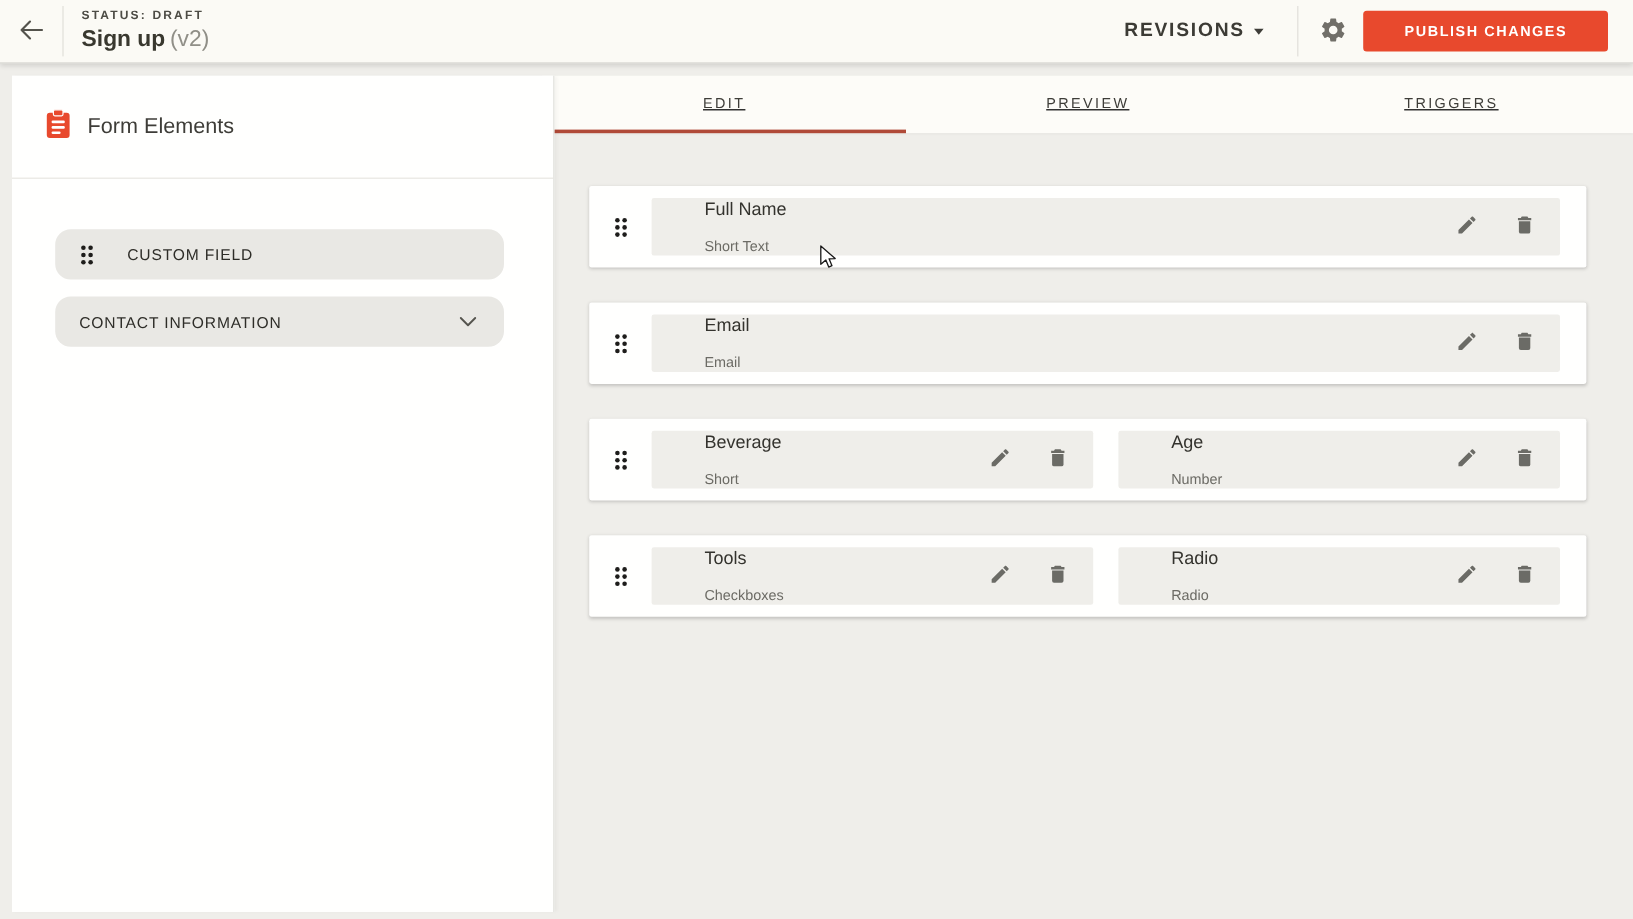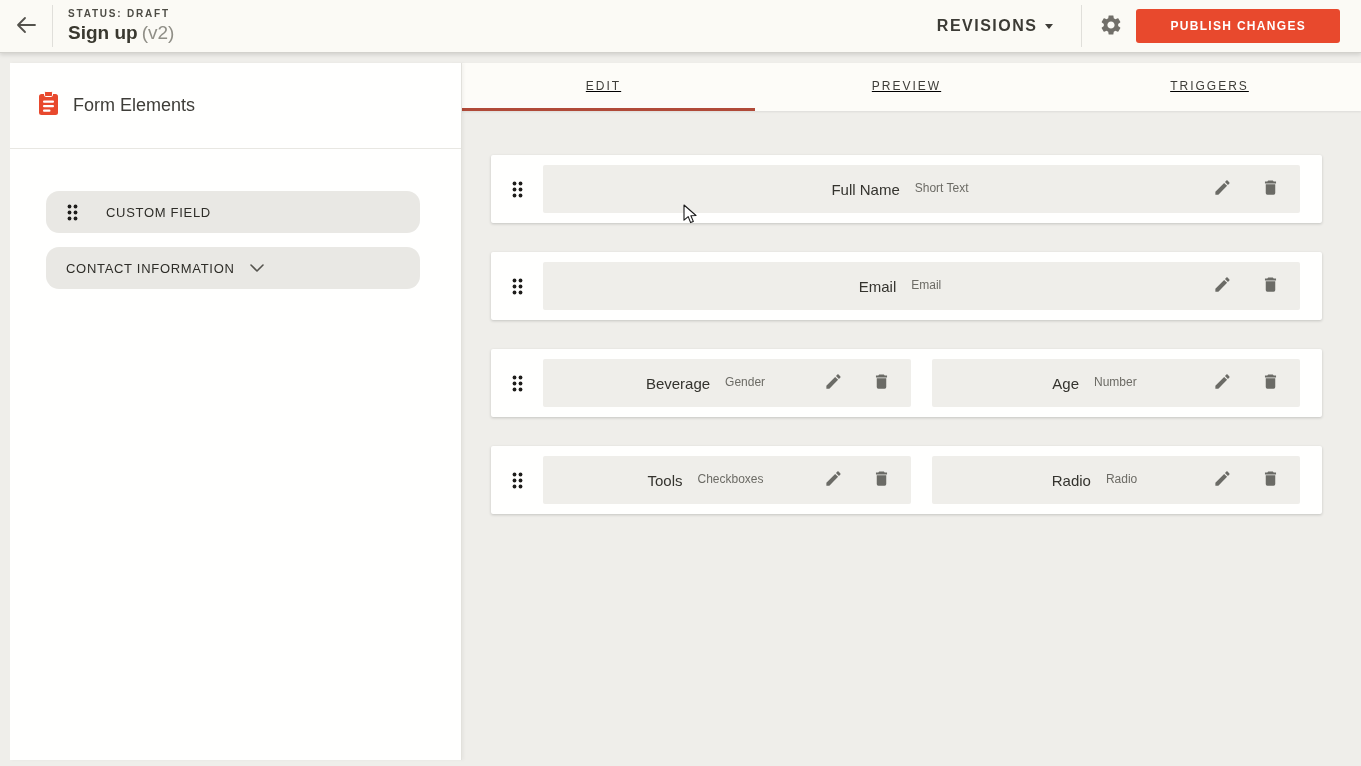--- a/index.html
+++ b/index.html
@@ -39,38 +39,38 @@
   .sidebar{position:absolute;left:10px;top:63px;width:452px;height:697px;background:var(--sidebar_bg);
     border-right:1px solid #E2E1DC;box-shadow:2px 0 3px rgba(0,0,0,.04);z-index:10;}
   .side-header{height:85px;display:flex;align-items:center;padding-left:28px;}
   .side-header h1{font-size:18px;font-weight:400;color:#3E3D38;margin-left:14px;}
   .side-divider{height:1px;background:#E8E7E2;}
   .pill{margin:0 0 14px 36px;width:374px;height:42px;background:var(--pill_bg);border-radius:13px;
     display:flex;align-items:center;cursor:pointer;font-size:13px;letter-spacing:.7px;color:#2E2D28;gap:14px;}
   .pill.first{margin-top:42px;}
   .pill .drag{margin:0 0 0 20px;display:flex;}
   .pill .lbl{margin-left:13px;}
-  .pill.spread{justify-content:flex-start;padding:0 22px 0 20px;}
+  .pill.spread{justify-content:space-between;padding:0 22px 0 20px;}
   .pill.spread .lbl{margin-left:0;}
 
   
   .main{position:absolute;left:452px;top:63px;width:909px;height:703px;background:var(--content_bg);}
   .tabs{height:48px;background:var(--tabbar_bg);display:flex;box-shadow:0 1px 2px rgba(0,0,0,.08);text-decoration:underline;}
   .tab{flex:1;display:flex;align-items:center;justify-content:center;font-size:12px;
     letter-spacing:2px;color:#3E3D38;cursor:pointer;border-bottom:3px solid transparent;}
   .tab.active{border-bottom-color:var(--accent_underline);}
   .canvas{padding:44px 0 0 39px;}
   .card{width:831px;height:68px;background:#FFFFFE;border-radius:2px;
     box-shadow:0 1px 3px rgba(0,0,0,.18);margin-bottom:29px;display:flex;align-items:center;
     padding-right:22px;}
   .handle{width:52px;display:flex;justify-content:center;cursor:grab;}
   .panels{flex:1;display:flex;gap:21px;height:48px;}
   .panel{flex:1;background:var(--panel_bg);border-radius:2px;display:flex;align-items:center;
     padding-left:16px;cursor:pointer;}
-  .ftext{flex:1;display:flex;flex-direction:row;justify-content:center;gap:15px;margin-left:28px;}
+  .ftext{flex:1;display:flex;flex-direction:column;justify-content:center;gap:15px;margin-left:28px;}
   .fname{font-size:15px;color:#34332E;}
   .ftype{font-size:12px;color:var(--text_muted);}
   .ficons{display:flex;align-items:center;gap:29px;padding-right:20px;}
   .icon-btn{background:none;border:none;cursor:pointer;display:flex;align-items:center;padding:0;}
 
   .cursor{position:absolute;left:683px;top:204px;z-index:50;pointer-events:none;}
 </style>
 </head>
 <body>
 
@@ -230,21 +230,21 @@
             <circle cx="3.5" cy="9.5" r="1.9"></circle>
             <circle cx="9.5" cy="9.5" r="1.9"></circle>
             <circle cx="3.5" cy="15.5" r="1.9"></circle>
             <circle cx="9.5" cy="15.5" r="1.9"></circle>
           </svg>
       </span>
       <div class="panels">
         <div class="panel">
           <div class="ftext">
             <div class="fname">Beverage</div>
-            <div class="ftype">Gender</div>
+            <div class="ftype">Short</div>
           </div>
           <div class="ficons">
             <button class="icon-btn">
                 <span><svg width="19" height="19" viewBox="0 0 24 24" fill="#6B6B66">
                     <path d="M3 17.25V21h3.75L17.81 9.94l-3.75-3.75L3 17.25zM20.71 7.04c.39-.39.39-1.02 0-1.41l-2.34-2.34c-.39-.39-1.02-.39-1.41 0l-1.83 1.83 3.75 3.75 1.83-1.83z"></path>
                   </svg></span>
               </button>
             <button class="icon-btn">
                 <span><svg width="19" height="19" viewBox="0 0 24 24" fill="#6B6B66">
                     <path d="M6 8h12v11a2 2 0 0 1-2 2H8a2 2 0 0 1-2-2V8z"></path>

